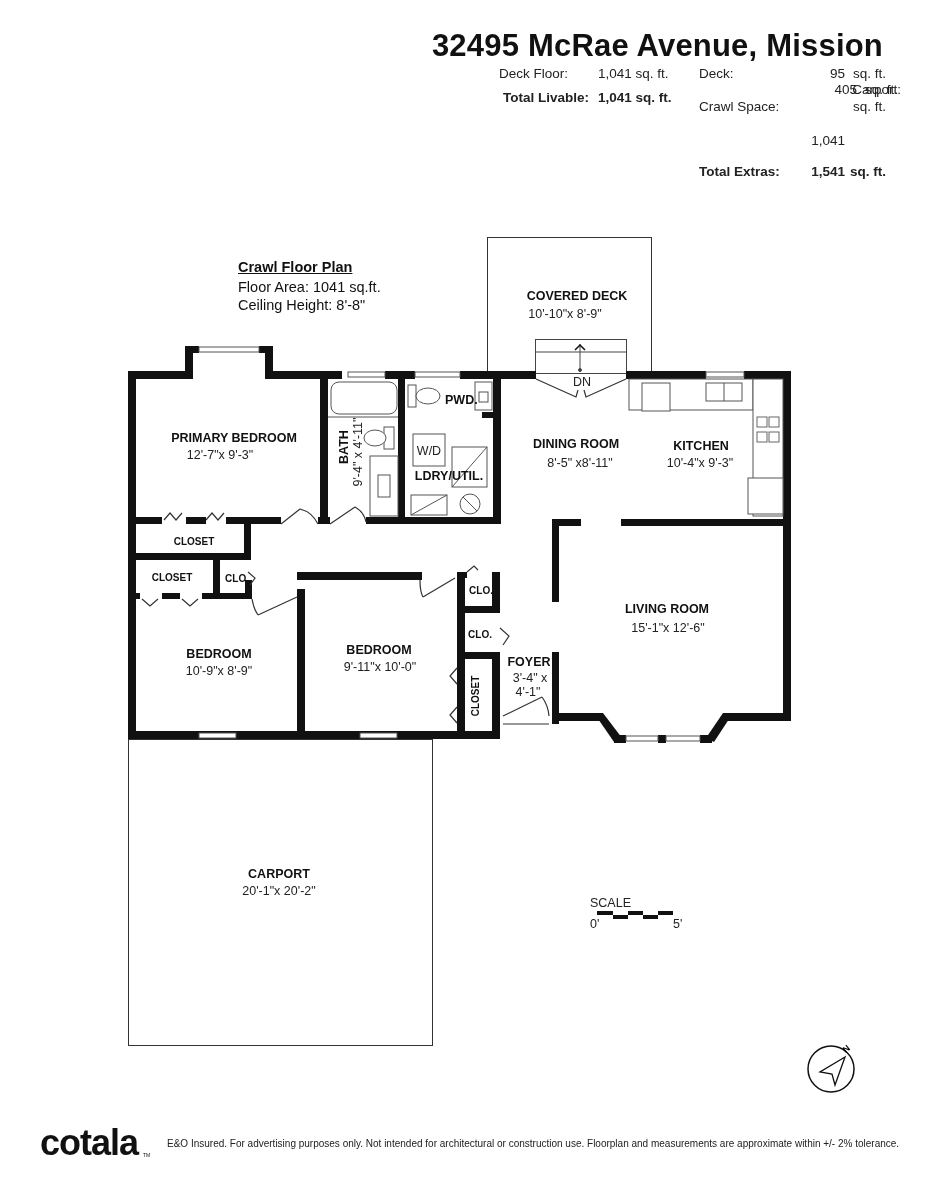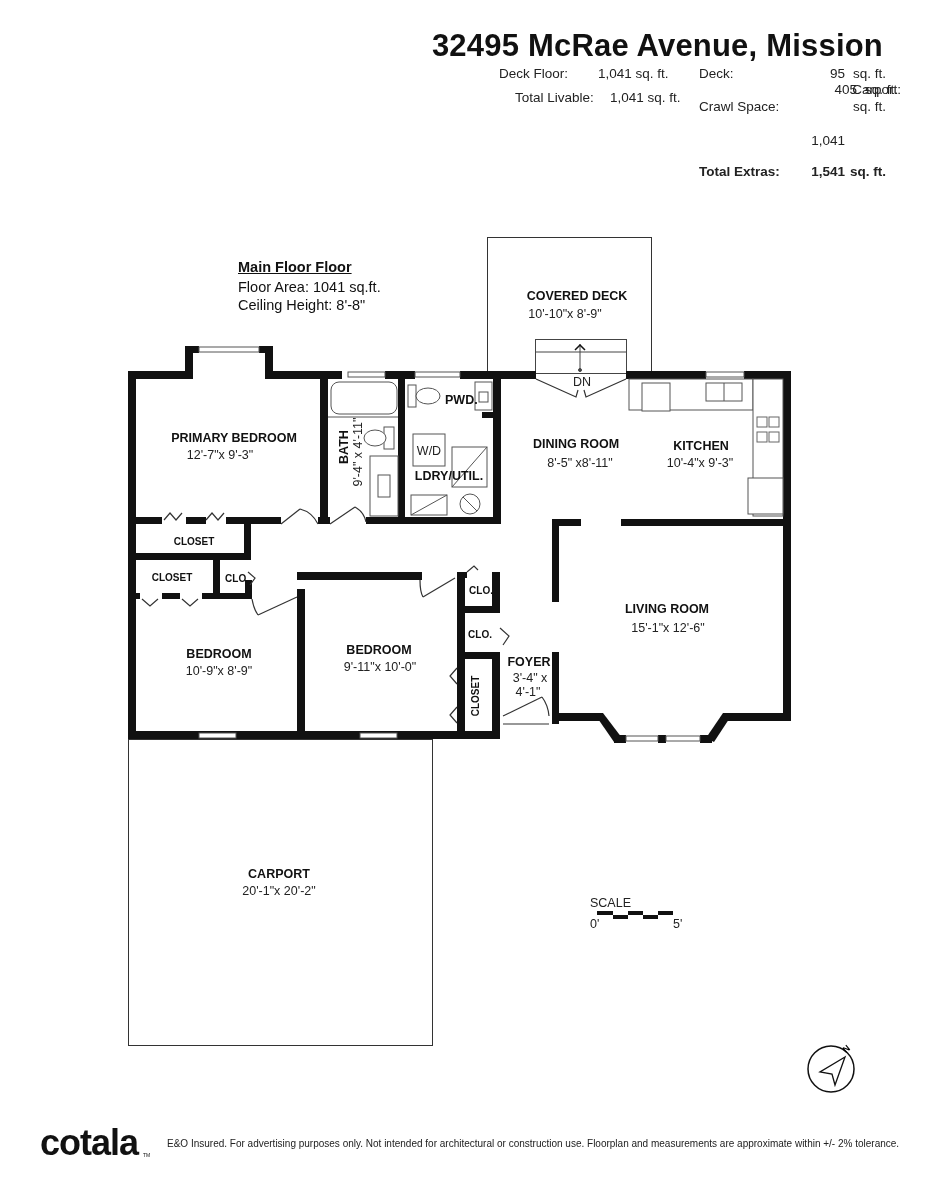--- a/index.html
+++ b/index.html
@@ -22,21 +22,21 @@
 </head>
 <body>
 
 <div id="title" class="abs">32495 McRae Avenue, Mission</div>
 
 <div class="abs stat" style="left:499px;top:66px;width:180px;height:40px;">
   <div class="row" style="left:0;top:0;">
     <span>Deck Floor:</span>
     <span style="position:absolute;left:99px;">1,041 sq. ft.</span>
   </div>
-  <div class="row" style="left:16px;top:24px;font-weight:normal;">
+  <div class="row" style="left:4px;top:24px;font-weight:bold;">
     <span>Total Livable:</span>
     <span style="position:absolute;left:95px;">1,041 sq. ft.</span>
   </div>
 </div>
 
 <div class="abs stat" style="left:699px;top:66px;width:190px;height:80px;">
   <div class="row" style="left:0;top:0;width:190px;">
     <span>Deck:</span>
     <span style="position:absolute;right:44px;">95</span>
     <span style="position:absolute;right:3px;">sq. ft.</span>
@@ -51,21 +51,21 @@
     <span style="position:absolute;right:44px;margin-top:34px;">1,041</span>
     <span style="position:absolute;right:3px;">sq. ft.</span>
   </div>
   <div class="row" style="left:0;top:58px;width:190px;font-weight:bold;margin-top:40px;">
     <span>Total Extras:</span>
     <span style="position:absolute;right:44px;">1,541</span>
     <span style="position:absolute;right:3px;">sq. ft.</span>
   </div>
 </div>
 
-<div id="plan-heading" class="abs">Main Floor Floor</div>
+<div id="plan-heading" class="abs">Crawl Floor Plan</div>
 <div id="plan-area" class="abs">Floor Area: 1041 sq.ft.</div>
 <div id="plan-ceiling" class="abs">Ceiling Height: 8'-8"</div>
 
 <svg width="927" height="1200" viewBox="0 0 927 1200">
 
   <rect x="487.5" y="237.5" width="164" height="135" fill="none" stroke="#333" stroke-width="1"></rect>
 
   <g stroke="#444" stroke-width="1" fill="#fff">
     <rect x="535.5" y="339.5" width="91" height="34"></rect>
     <line x1="535" y1="352" x2="626" y2="352"></line>

